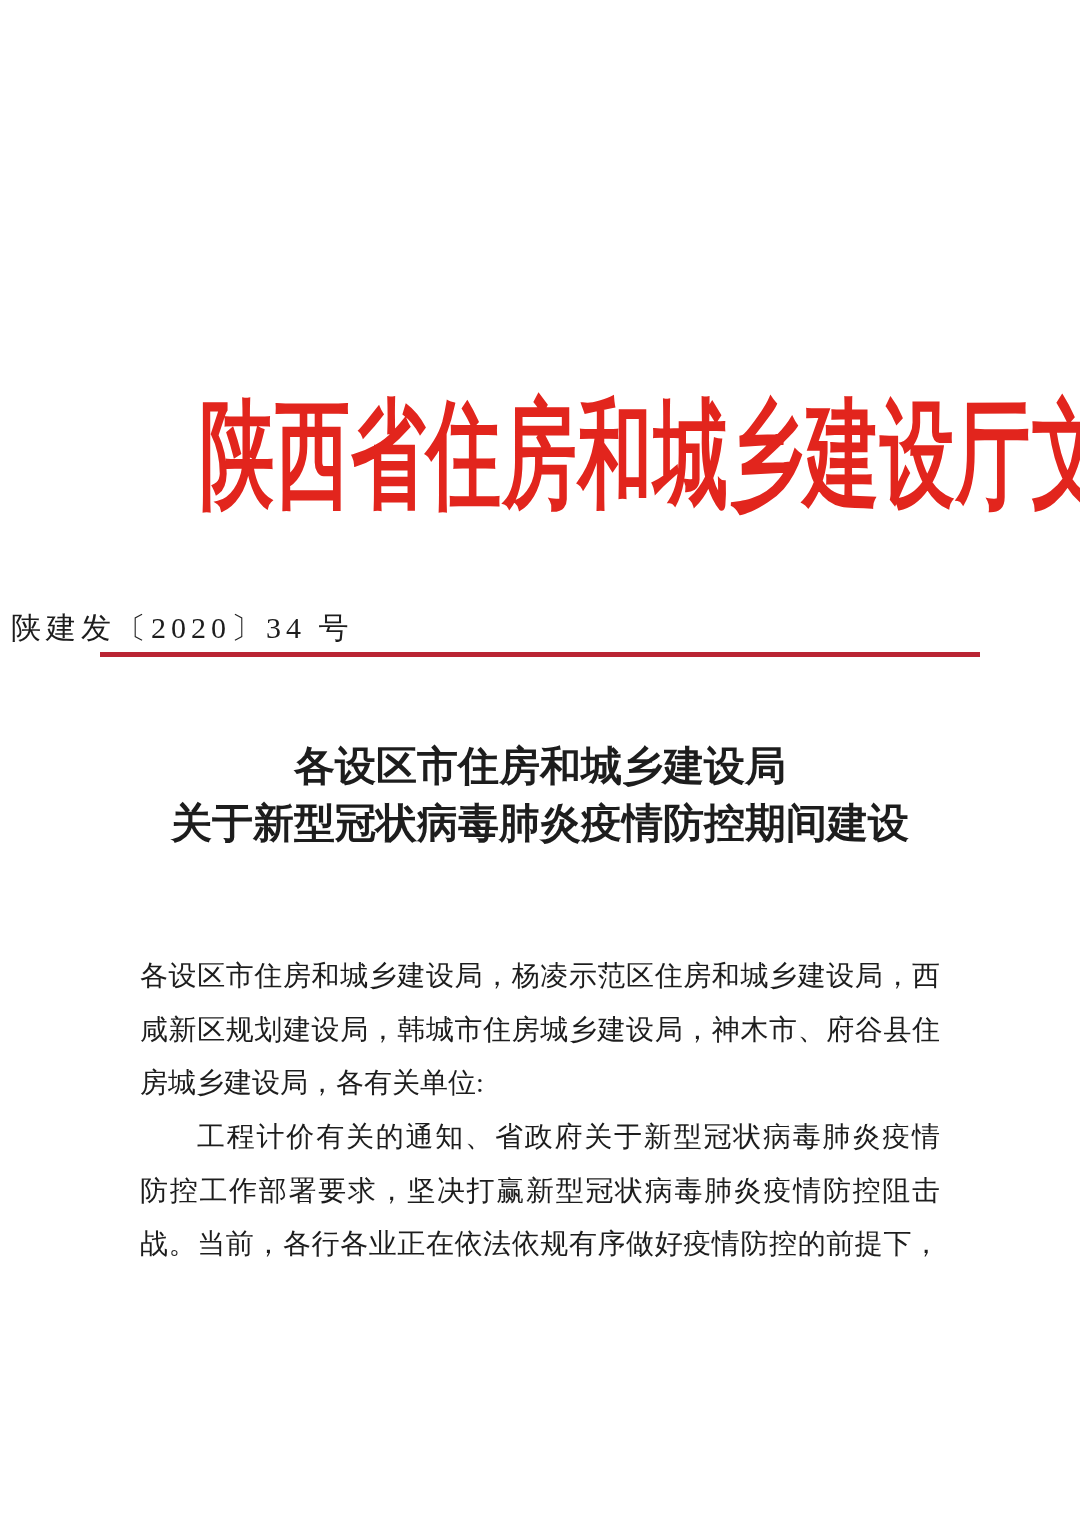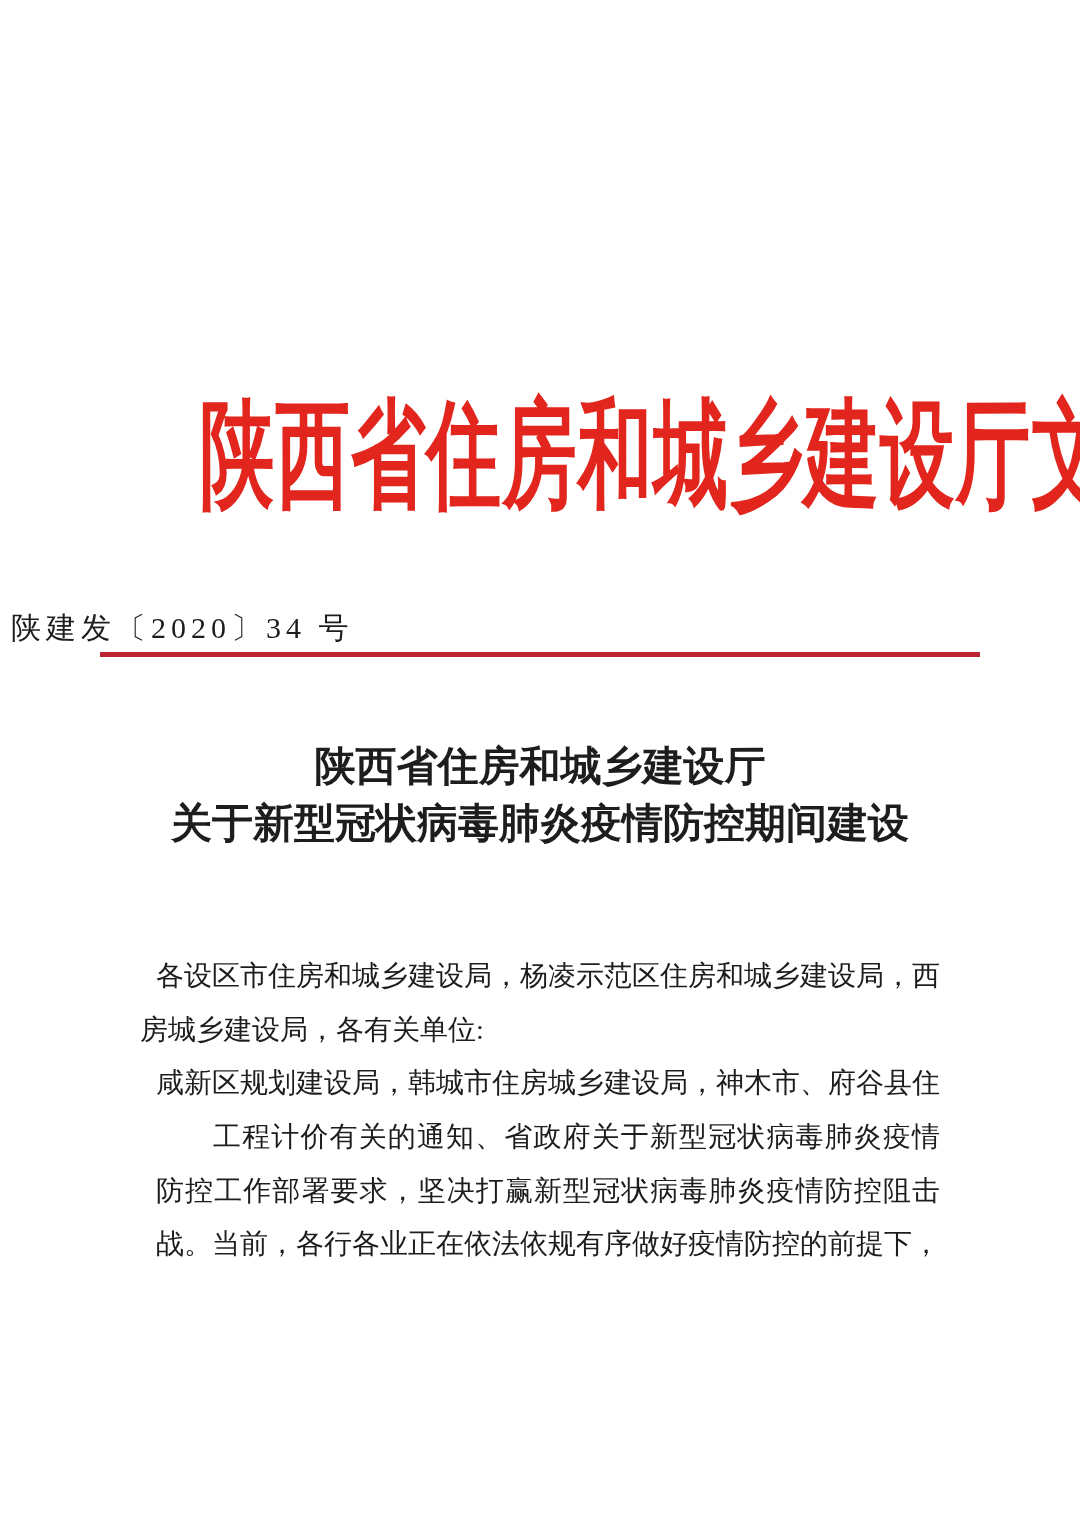--- a/index.html
+++ b/index.html
@@ -76,44 +76,43 @@
   }
   .bline {
     height: 53.7px;
     line-height: 53.7px;
     white-space: nowrap;
     overflow: visible;
   }
   .bline.j {
     text-align: justify;
     text-align-last: justify;
-    margin-left: 16px;
   }
   .bline.indent {
     text-indent: 57px;
   }
 </style>
 </head>
 <body>
 
 <div class="page">
 
   <div class="banner">陕西省住房和城乡建设厅文件</div>
 
   <div class="doc-number">陕建发〔2020〕34 号</div>
 
   <div class="red-rule"></div>
 
   <div class="notice-title">
-    <div>陕西省住房和城乡建设厅</div>
+    <div>各设区市住房和城乡建设局</div>
     <div>关于新型冠状病毒肺炎疫情防控期间建设</div>
   </div>
 
   <div class="body-text">
     <div class="bline j">各设区市住房和城乡建设局，杨凌示范区住房和城乡建设局，西</div>
+    <div class="bline j">咸新区规划建设局，韩城市住房城乡建设局，神木市、府谷县住</div>
     <div class="bline">房城乡建设局，各有关单位:</div>
-    <div class="bline j">咸新区规划建设局，韩城市住房城乡建设局，神木市、府谷县住</div>
     <div class="bline j indent">工程计价有关的通知、省政府关于新型冠状病毒肺炎疫情</div>
     <div class="bline j">防控工作部署要求，坚决打赢新型冠状病毒肺炎疫情防控阻击</div>
     <div class="bline j">战。当前，各行各业正在依法依规有序做好疫情防控的前提下，</div>
   </div>
 
 </div>
 
 </body></html>

